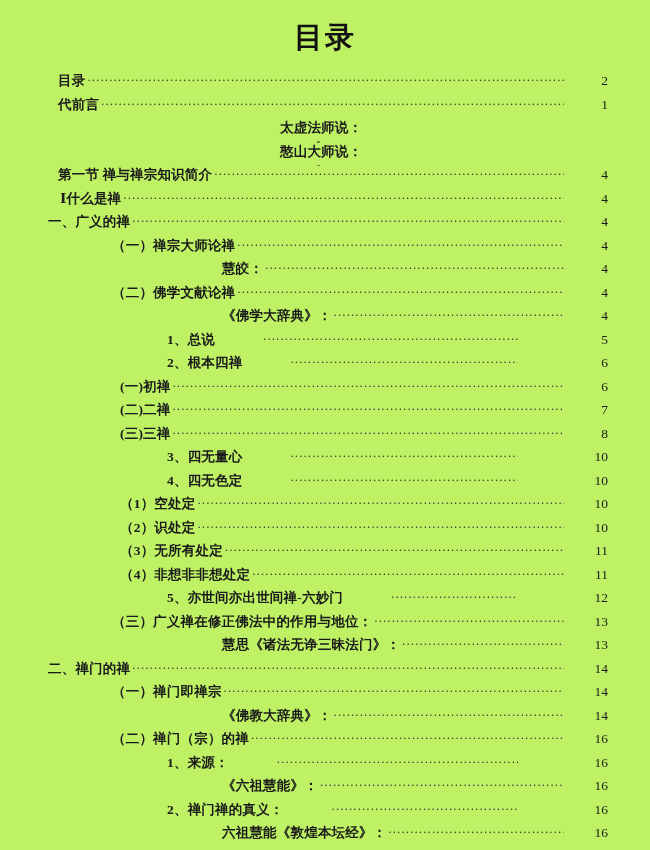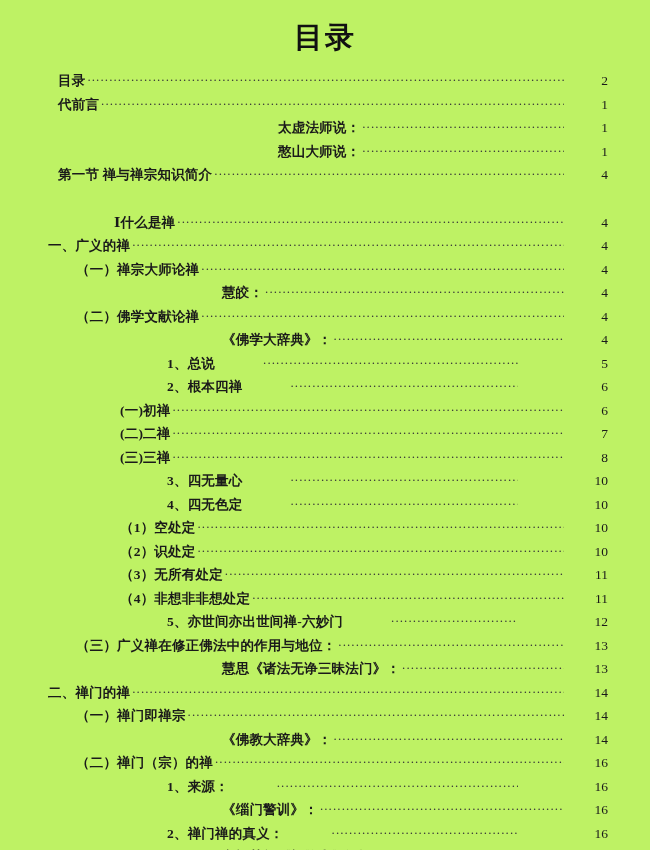--- a/index.html
+++ b/index.html
@@ -76,27 +76,27 @@
     flex: 0 0 auto;
     width: 42px;
     text-align: right;
     padding-right: 42px;
     font-size: 13.5px;
     color: #1a1a1a;
   }
 
   
   .lvl-0  { padding-left: 58px; }
-  .lvl-1  { padding-left: 114px; margin-top: 24px; }
+  .lvl-1  { padding-left: 60px; }
   .lvl-2  { padding-left: 48px; }
-  .lvl-3  { padding-left: 76px; }
+  .lvl-3  { padding-left: 112px; }
   .lvl-4  { padding-left: 167px; gap: 46px; }
   .lvl-5  { padding-left: 120px; }
   .lvl-6  { padding-left: 222px; }
-  .lvl-8  { padding-left: 278px; }
+  .lvl-8  { padding-left: 278px; flex-direction: column; }
 </style>
 </head>
 <body>
 
 <div id="page">
 
   <h1 id="doc-title">目录</h1>
 
   <ul id="toc-list">
       <li class="toc-row lvl-0">
@@ -243,21 +243,21 @@
         <span class="toc-label">（二）禅门（宗）的禅</span>
         <span class="toc-leader"></span>
         <span class="toc-page">16</span>
       </li>
       <li class="toc-row lvl-4">
         <span class="toc-label">1、来源：</span>
         <span class="toc-leader"></span>
         <span class="toc-page">16</span>
       </li>
       <li class="toc-row lvl-6">
-        <span class="toc-label">《缁门警训》：</span>
+        <span class="toc-label">《六祖慧能》：</span>
         <span class="toc-leader"></span>
         <span class="toc-page">16</span>
       </li>
       <li class="toc-row lvl-4">
         <span class="toc-label">2、禅门禅的真义：</span>
         <span class="toc-leader"></span>
         <span class="toc-page">16</span>
       </li>
       <li class="toc-row lvl-6">
         <span class="toc-label">六祖慧能《敦煌本坛经》：</span>

